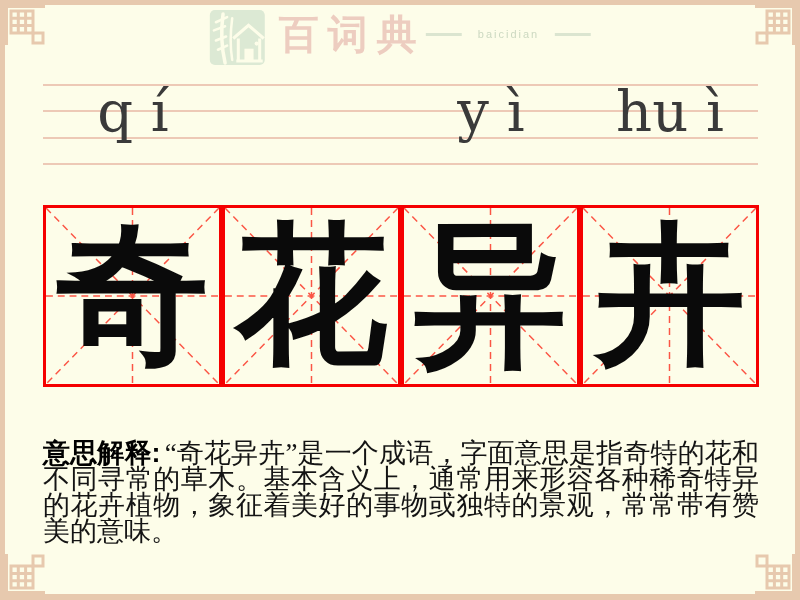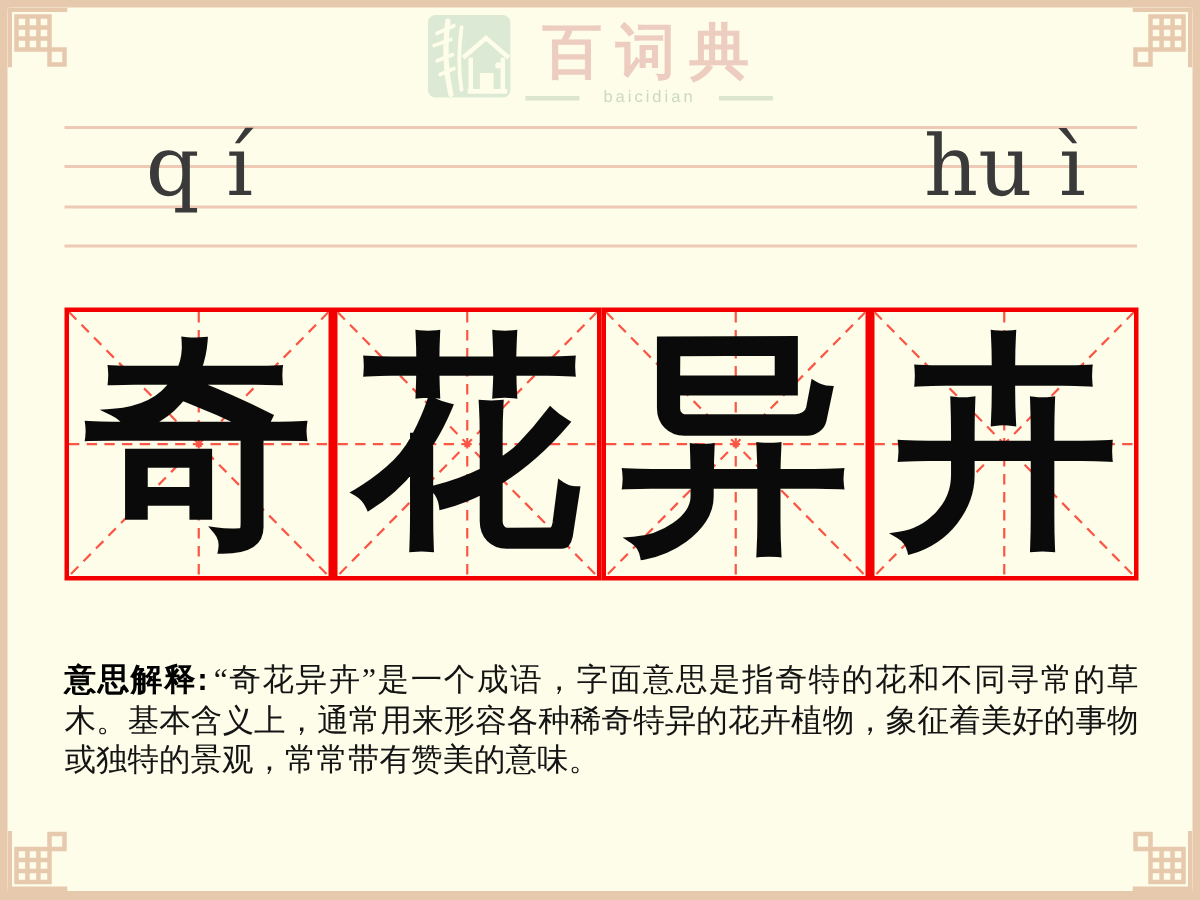--- a/index.html
+++ b/index.html
@@ -18,21 +18,21 @@
   .corner{position:absolute;width:40px;height:40px;}
   .corner.tl{top:5px;left:5px;}
   .corner.tr{top:5px;right:5px;transform:scaleX(-1);}
   .corner.bl{bottom:6px;left:5px;transform:scaleY(-1);}
   .corner.br{bottom:6px;right:5px;transform:scale(-1,-1);}
   
   .logo{
     position:absolute;top:9px;left:50%;transform:translateX(-50%);
     display:flex;align-items:flex-start;gap:9px;opacity:.9;
   }
-  .logo-col{display:flex;flex-direction:column;align-items:center;justify-content:flex-end;}
+  .logo-col{display:flex;flex-direction:row;align-items:center;justify-content:flex-end;}
   .logo-title{
     font-size:40px;font-weight:bold;color:#ECC8BC;
     letter-spacing:9px;line-height:1;margin-top:6px;white-space:nowrap;
     text-indent:4px;
   }
   .logo-sub{display:flex;align-items:center;gap:16px;margin-top:5px;}
   .logo-sub .dash{width:36px;height:3px;background:#D8E3CE;}
   .logo-sub .subtext{
     font-family:"Liberation Sans", sans-serif;
     font-size:11px;color:#C7D5BD;letter-spacing:2px;line-height:1;
@@ -56,21 +56,21 @@
   }
   .hanzi-box svg.guides{position:absolute;inset:0;width:100%;height:100%;}
   .hanzi-char{
     position:absolute;inset:0;display:flex;align-items:center;justify-content:center;
     font-size:152px;line-height:1;font-weight:600;color:#0A0A0A;
     font-family:"Liberation Serif", serif;
   }
   
   .explain{
     position:absolute;left:43px;top:440px;width:716px;margin:0;
-    font-size:21px;line-height:26px;color:#141414;text-align:justify;
+    font-size:27px;line-height:26px;color:#141414;text-align:justify;
   }
   .explain .label{
     font-family:"Liberation Sans", sans-serif;font-weight:bold;
     color:#000;margin-right:4px;
   }
 </style>
 </head>
 <body>
 
 <div class="frame-band"></div>
@@ -136,20 +136,21 @@
     </div>
   </div>
 </div>
 
 <div class="staff">
   <div class="staff-line" style="top:84px"></div>
   <div class="staff-line" style="top:110px"></div>
   <div class="staff-line" style="top:137px"></div>
   <div class="staff-line" style="top:163px"></div>
   <span class="pinyin-syllable" style="left:90px">q í</span>
+  <span class="pinyin-syllable" style="left:448px">y ì</span>
   <span class="pinyin-syllable" style="left:627px">hu ì</span>
 </div>
 
 <div class="hanzi-grid">
   <div class="hanzi-box">
     <svg class="guides" viewBox="0 0 176 176" preserveAspectRatio="none">
       <g stroke="#FB5545" stroke-width="1.5" stroke-dasharray="7 5" fill="none">
         <line x1="0" y1="0" x2="176" y2="176"></line>
           <line x1="176" y1="0" x2="0" y2="176"></line>
         <line x1="88" y1="0" x2="88" y2="176"></line>

